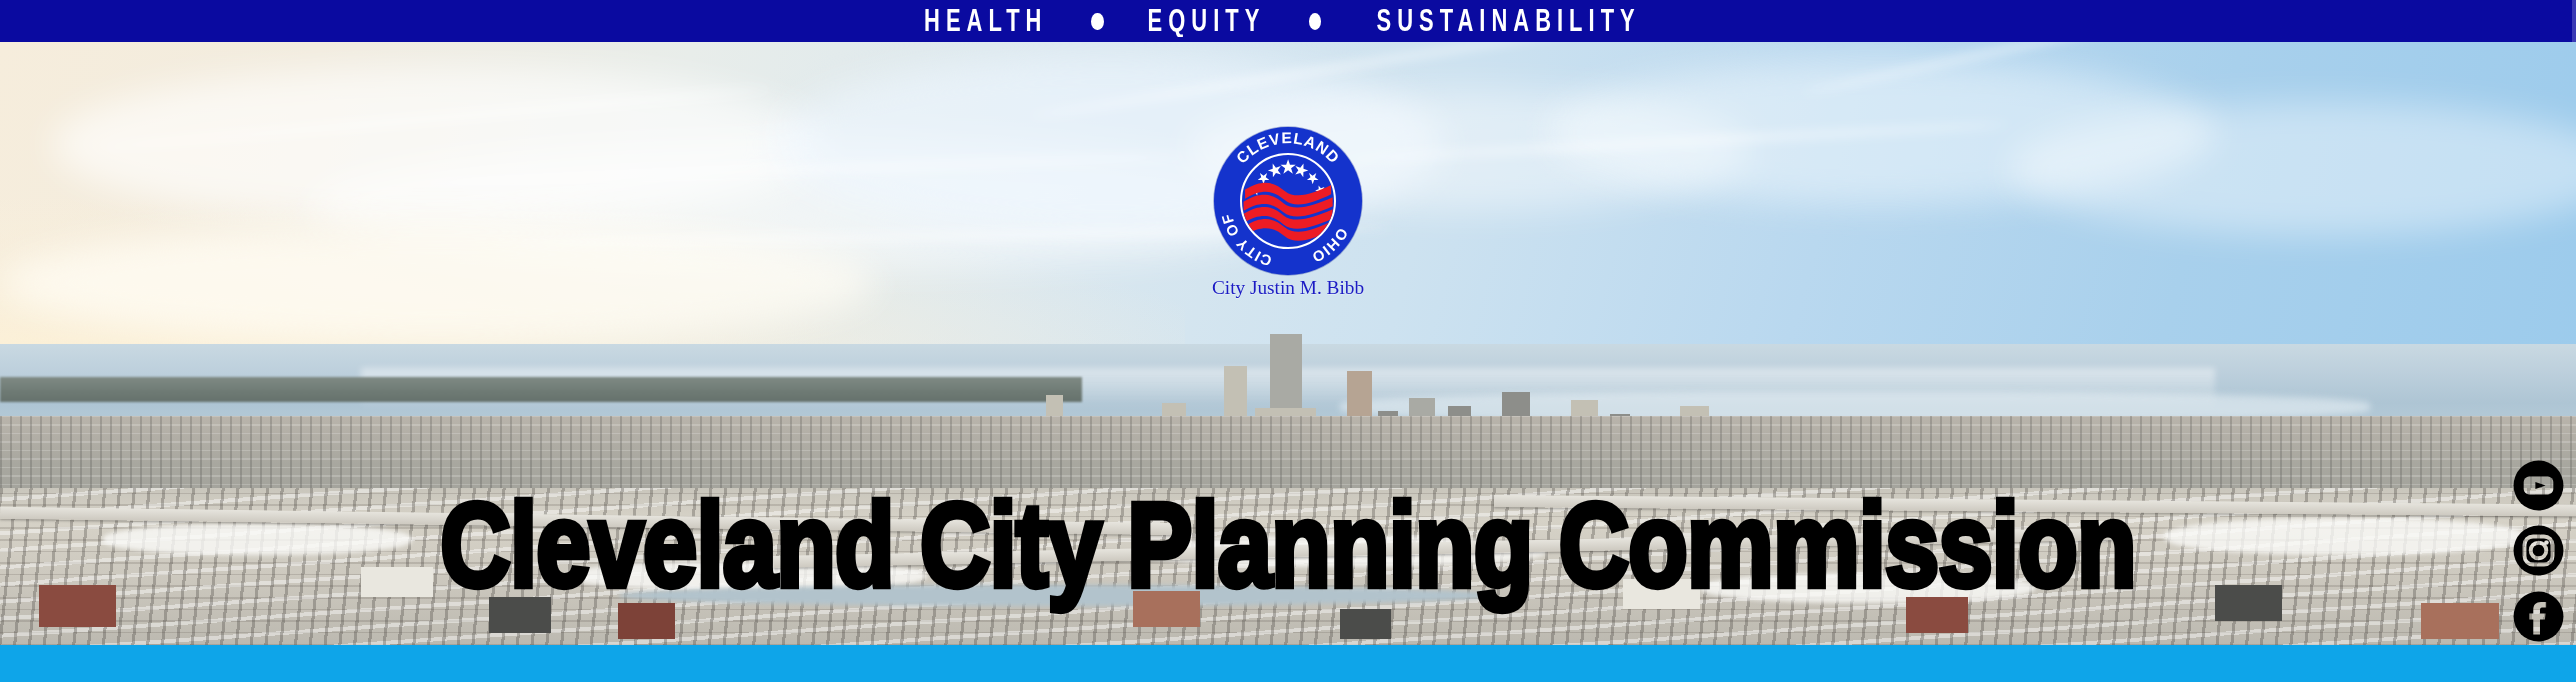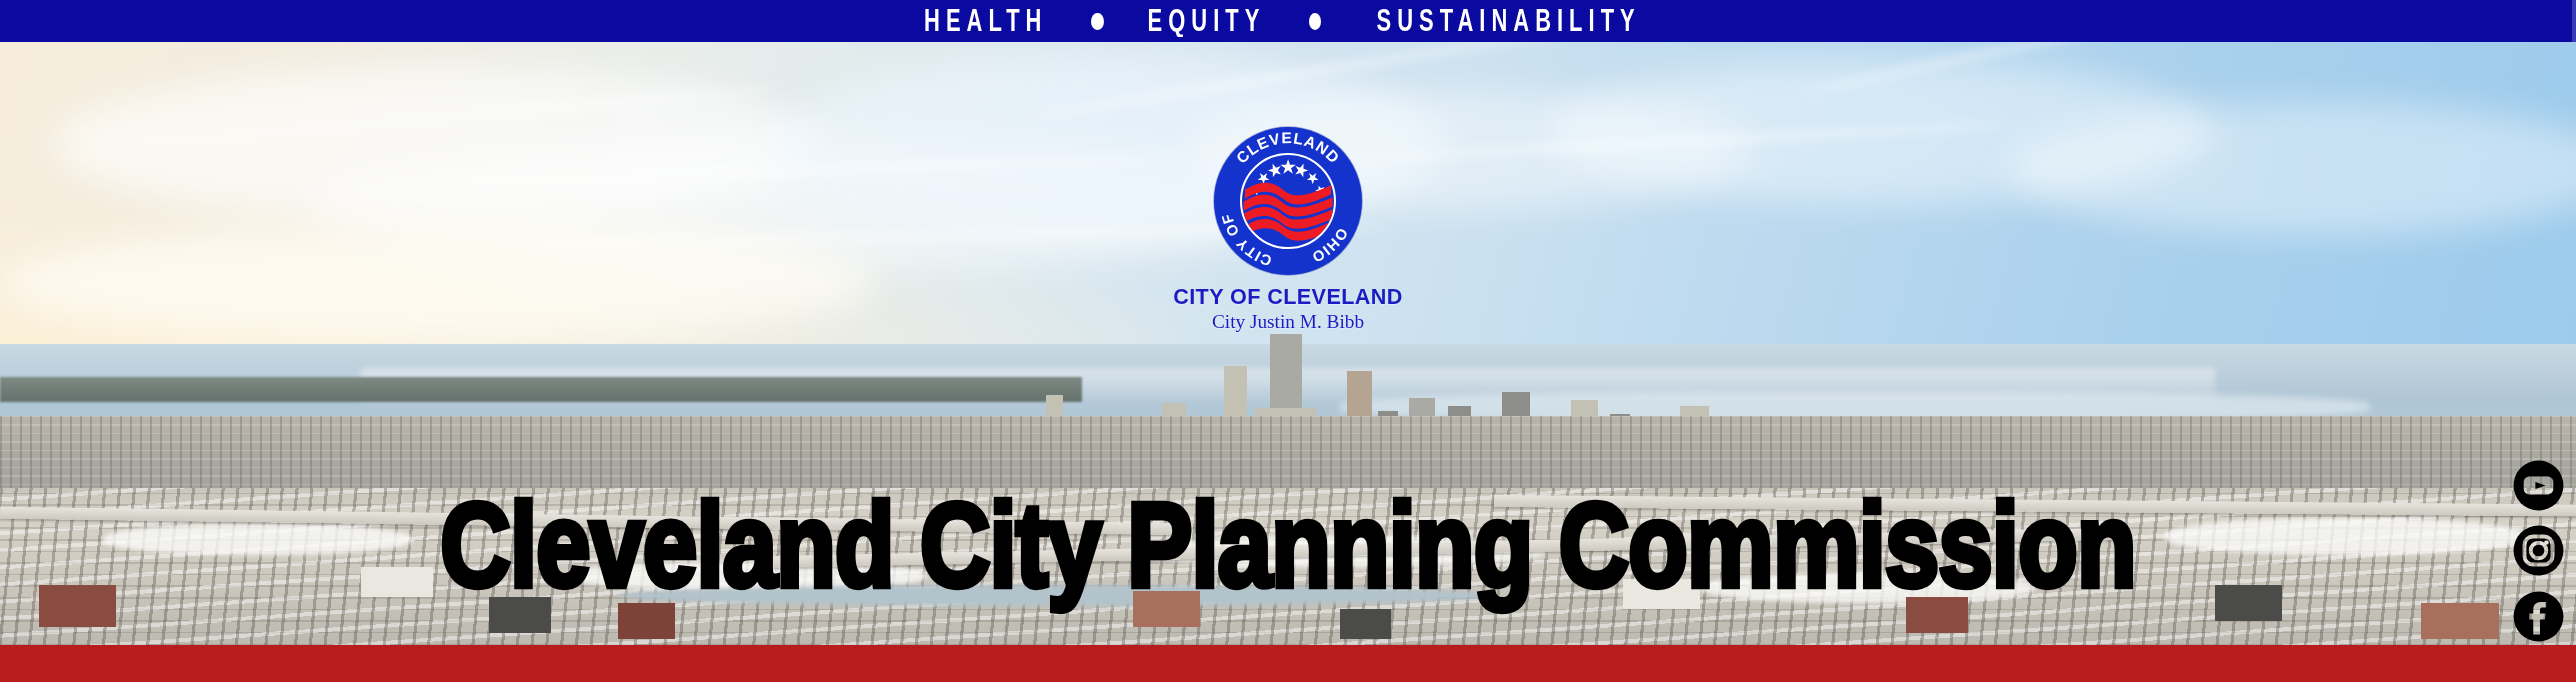--- a/index.html
+++ b/index.html
@@ -4,21 +4,21 @@
 <title>Cleveland City Planning Commission</title>
 <style>
   * { margin:0; padding:0; box-sizing:border-box; }
   html, body {
     width:2576px; height:682px;
     background:#ffffff;
     font-family:"Liberation Sans", sans-serif;
     overflow:hidden;
   }
 
-  #page { position:relative; width:2576px; height:682px; background:#b91c1c; }
+  #page { position:relative; width:2576px; height:682px; background:#0ea5e9; }
 
   
   .top-banner{
     position:absolute; left:0; top:0; width:2576px; height:42px;
     background:#0A0AA0;
     display:flex; align-items:center; justify-content:center;
     z-index:40;
   }
   .top-banner-inner{ display:flex; align-items:center; gap:0; }
   .tagline-word{
@@ -399,21 +399,20 @@
                 <path d="M4,14 C30,-2 44,6 56,16 C70,27 92,20 116,8 L116,20 C92,32 70,39 56,28 C44,18 30,10 4,26 Z"></path>
                 <path d="M2,30 C28,14 42,22 54,32 C68,43 92,36 118,24 L118,36 C92,48 68,55 54,44 C42,34 28,26 2,42 Z"></path>
                 <path d="M2,46 C28,30 42,38 54,48 C68,59 92,52 118,40 L118,52 C92,64 68,71 54,60 C42,50 28,42 2,58 Z"></path>
                 <path d="M4,62 C30,46 44,54 56,64 C70,75 92,68 116,56 L116,68 C92,80 70,87 56,76 C44,66 30,58 4,74 Z"></path>
               </g>
             </svg>
           </div>
         </div>
       </div>
 
-      <div class="wordmark">CITY OF CLEVELAND</div>
       <div class="mayor">City Justin M. Bibb</div>
     </div>
 
     <div class="main-title">Cleveland City Planning Commission</div>
 
     <div class="social">
 
       <a class="social-btn">
         <svg viewBox="0 0 68 68" xmlns="http://www.w3.org/2000/svg">
           <defs>

